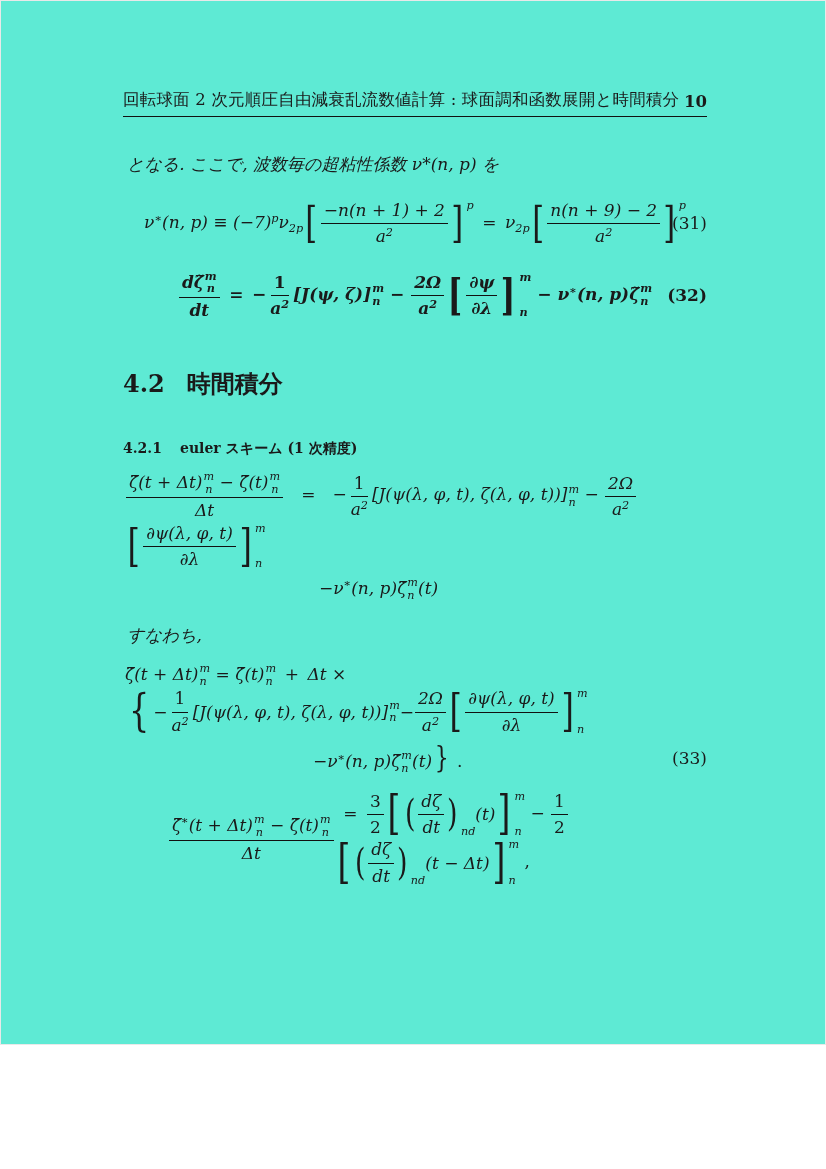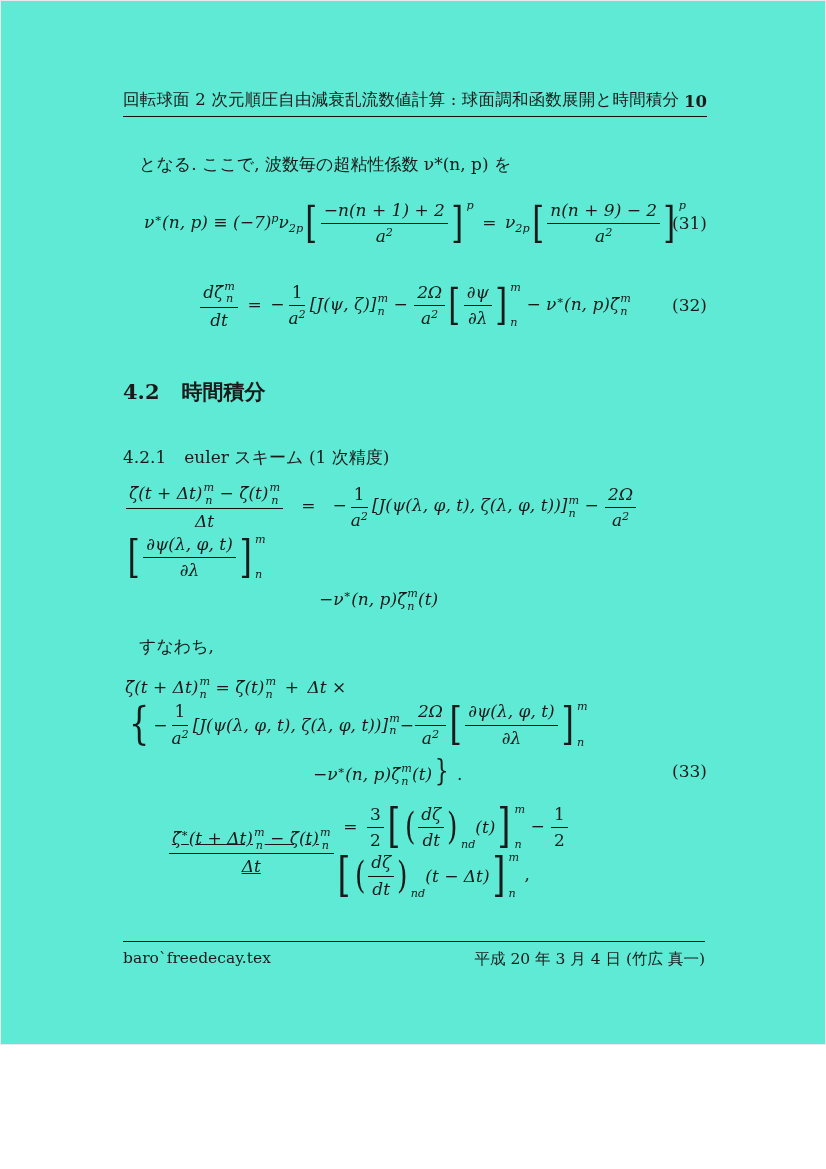--- a/index.html
+++ b/index.html
@@ -6,30 +6,30 @@
   .page{position:relative;width:826px;height:1045px;background:#5eead4;
         font-family:"DejaVu Serif","Liberation Serif",serif;color:#1a1a1a;
         font-size:17px;overflow:hidden;box-sizing:border-box;border:1px solid #e9e9e9;}
   .content{position:absolute;left:122px;width:584px;top:0;}
   
   .hdr{display:flex;justify-content:space-between;align-items:flex-end;
        border-bottom:1.2px solid #111;padding:88px 0 5px 0;}
   .hdr-title{font-size:16.5px;letter-spacing:.2px;}
   .hdr-page{font-weight:bold;font-size:16.5px;}
   
-  p{margin:16px;line-height:1.6;}
+  p{margin:4px;line-height:1.6;font-style:italic;}
   .p1{margin-top:34px;}
   .p2{margin-top:8px;}
   .p3{margin-top:38px;}
   .p4{margin-top:16px;}
   .p5{margin-top:38px;line-height:1.65;}
   
-  .h42{margin-top:44px;font-weight:bold;font-size:21px;}
+  .h42{margin-top:44px;font-weight:bold;font-size:24px;}
   .h42 .hnum{margin-right:22px;}
-  .h421,.h422{margin-top:40px;font-weight:normal;font-size:17px;}
+  .h421,.h422{margin-top:40px;font-weight:bold;font-size:14px;}
   .h421 .hnum,.h422 .hnum{margin-right:18px;}
   
   .eq{position:relative;display:flex;align-items:center;font-style:italic;}
   .eq-center{justify-content:center;}
   .eqno{position:absolute;right:0;top:50%;transform:translateY(-50%);
         font-style:normal;}
   .mi{font-style:italic;}
   .mr{font-style:normal;}
   
   .f{display:inline-flex;flex-direction:column;align-items:center;
@@ -42,27 +42,27 @@
   .ss{display:inline-flex;flex-direction:column;justify-content:space-between;
       font-size:.66em;height:2.15em;vertical-align:middle;line-height:1;margin-left:1px;}
   .gss{align-self:stretch;height:auto;padding:1px 0;}
   
   .g{display:inline-flex;align-items:center;vertical-align:middle;white-space:nowrap;}
   .gb{display:inline-flex;align-items:center;white-space:nowrap;}
   .d{display:inline-block;line-height:1;transform:scaleX(.72);transform-origin:center;
      font-style:normal;}
   
   .eq31{margin-top:16px;min-height:58px;}
-  .eq32{margin-top:24px;min-height:58px;}
+  .eq32{margin-top:14px;min-height:58px;font-weight:bold;}
   .eul1{margin-top:12px;min-height:56px;padding-left:2px;}
   .eul2{margin-top:2px;padding-left:196px;min-height:34px;}
   .e331{margin-top:14px;min-height:56px;padding-left:2px;}
   .e332{margin-top:2px;padding-left:190px;min-height:40px;}
   .cn1{margin-top:12px;min-height:60px;padding-left:14px;}
-  .lhscol{display:inline-flex;justify-content:flex-end;width:228px;text-decoration:underline;}
+  .lhscol{display:inline-flex;justify-content:flex-end;width:228px;}
   
   .footer{position:absolute;left:122px;right:120px;bottom:74px;
           border-top:1.1px solid #111;padding-top:7px;display:flex;
           justify-content:space-between;font-size:15.5px;}
 </style>
 </head>
 <body>
 
 <div class="page">
   <div class="content">
@@ -311,17 +311,13 @@
             <span class="d" style="font-size: 2.7em;">]</span>
             <span class="ss gss">
               <span>m</span>
               <span>n</span>
             </span>
           </span><span class="mr"> ,</span></span>
     </div>
 
   </div>
 
-  <div class="footer">
-    <span>baro`freedecay.tex</span>
-    <span>平成 20 年 3 月 4 日 (竹広 真一)</span>
-  </div>
 </div>
 
 </body></html>

